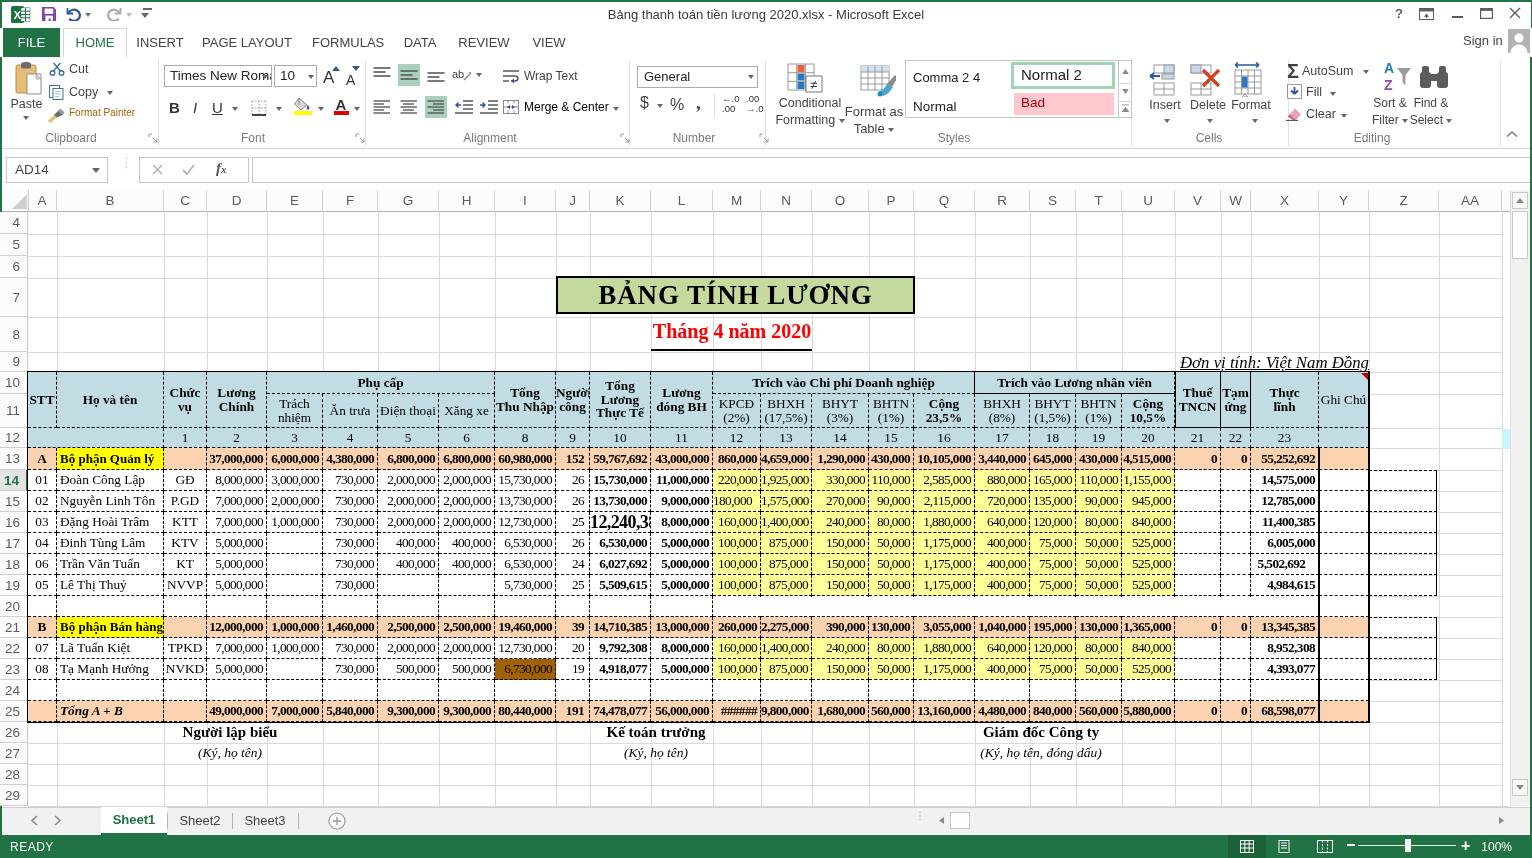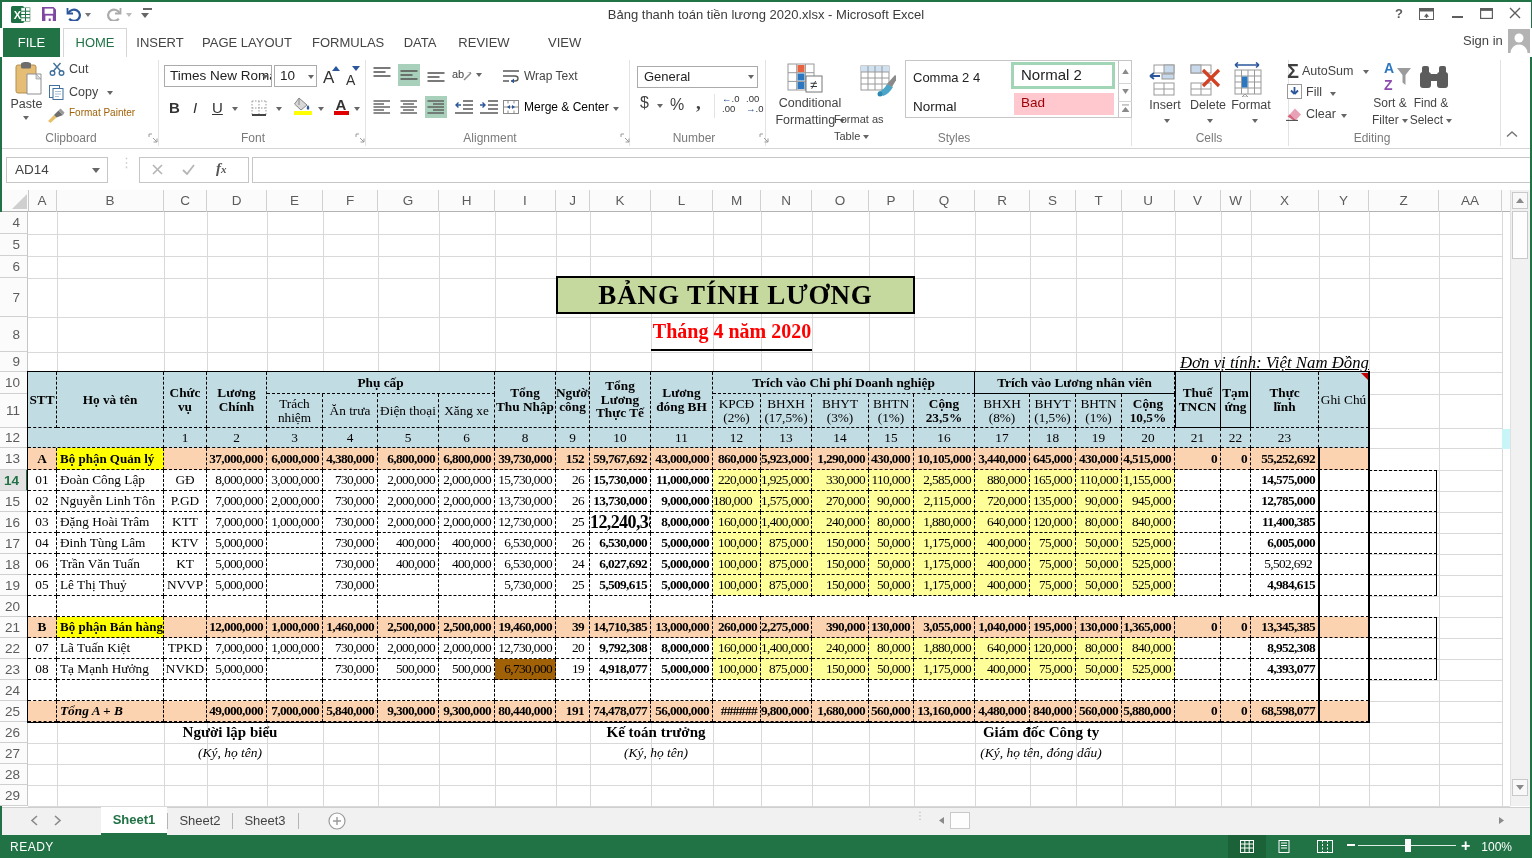--- a/index.html
+++ b/index.html
@@ -56,21 +56,21 @@
     <path d="M1 1 L11 11 M11 1 L1 11" stroke="#5e5e5e" stroke-width="1.4"></path>
   </svg>
 <div class="abs" style="left:0px;top:28px;width:1532px;height:29px;background:#fff;"></div>
 <div class="abs" style="left:3px;top:28px;width:57px;height:29px;background:#217346;color:#fff;font-size:13px;text-align:center;line-height:29px;">FILE</div>
 <div class="abs" style="left:63px;top:28px;width:64px;height:30px;background:#fff;border:1px solid #d5d5d5;border-bottom:none;color:#217346;font-size:13px;text-align:center;line-height:28px;">HOME</div>
 <div class="abs" style="left:133px;top:28px;width:54px;height:29px;color:#444;font-size:13px;text-align:center;line-height:29px;">INSERT</div>
 <div class="abs" style="left:200px;top:28px;width:94px;height:29px;color:#444;font-size:13px;text-align:center;line-height:29px;">PAGE LAYOUT</div>
 <div class="abs" style="left:312px;top:28px;width:68px;height:29px;color:#444;font-size:13px;text-align:center;line-height:29px;">FORMULAS</div>
 <div class="abs" style="left:402px;top:28px;width:36px;height:29px;color:#444;font-size:13px;text-align:center;line-height:29px;">DATA</div>
 <div class="abs" style="left:458px;top:28px;width:52px;height:29px;color:#444;font-size:13px;text-align:center;line-height:29px;">REVIEW</div>
-<div class="abs" style="left:532px;top:28px;width:34px;height:29px;color:#444;font-size:13px;text-align:left;line-height:29px;margin-left:16px;">VIEW</div>
+<div class="abs" style="left:532px;top:28px;width:34px;height:29px;color:#444;font-size:13px;text-align:center;line-height:29px;">VIEW</div>
 <div class="abs" style="left:1463px;top:33px;width:45px;height:18px;font-size:13px;color:#444;">Sign in</div>
 <svg class="abs" style="left:1508px;top:29px" width="22" height="24" viewBox="0 0 22 24">
 <rect width="22" height="24" fill="#b3b3b3"></rect>
 <circle cx="11" cy="9" r="4.5" fill="#fff"></circle>
 <path d="M2.5 24 a8.5 8.5 0 0 1 17 0 z" fill="#fff"></path>
   </svg>
 <div class="abs" style="left:0px;top:57px;width:1532px;height:92px;background:#fff;border-bottom:1px solid #d5d5d5;"></div>
 <div class="abs" style="left:158px;top:60px;width:1px;height:86px;background:#e2e2e2;"></div>
 <div class="abs" style="left:365px;top:60px;width:1px;height:86px;background:#e2e2e2;"></div>
 <div class="abs" style="left:629px;top:60px;width:1px;height:86px;background:#e2e2e2;"></div>
@@ -249,21 +249,21 @@
   </svg>
 <div class="abs" style="left:770px;top:95px;width:80px;text-align:center;font-size:12.5px;color:#444;line-height:17px;">Conditional<br>Formatting <span class="dropar"></span></div>
 <svg class="abs" style="left:858px;top:62px" width="38" height="38" viewBox="0 0 38 38">
 <rect x="3" y="4" width="28" height="24" fill="#fff" stroke="#999"></rect>
 <rect x="3" y="4" width="28" height="6" fill="#cfe0f1"></rect>
 <path d="M3 10 h28 M3 16 h28 M3 22 h28 M10 4 v24 M17 4 v24 M24 4 v24" stroke="#999"></path>
 <path d="M20 30 q6 -2 9 -8 l6 3 q-4 7 -10 9 z" fill="#4ba5c9"></path>
 <path d="M29 22 l8 -9 l3 2 l-6 10 z" fill="#8a8a8a"></path>
 <circle cx="22" cy="32" r="2.5" fill="#2f88b0"></circle>
   </svg>
-<div class="abs" style="left:834px;top:111px;width:80px;text-align:left;font-size:11px;color:#444;line-height:17px;white-space:nowrap;">Format as<br>Table <span class="dropar"></span></div>
+<div class="abs" style="left:834px;top:103px;width:80px;text-align:center;font-size:13px;color:#444;line-height:17px;white-space:nowrap;">Format as<br>Table <span class="dropar"></span></div>
 <div class="abs" style="left:905px;top:60px;width:227px;height:58px;border:1px solid #c6c6c6;background:#fff;"></div>
 <div class="abs" style="left:913px;top:70px;width:90px;font-size:13px;color:#222;">Comma 2 4</div>
 <div class="abs" style="left:1011px;top:62px;width:104px;height:27px;border:3px solid #a2d5b5;background:#fff;font-size:15px;color:#222;padding:1px 0 0 7px;">Normal 2</div>
 <div class="abs" style="left:913px;top:99px;width:90px;font-size:13.5px;color:#222;">Normal</div>
 <div class="abs" style="left:1014px;top:93px;width:100px;height:22px;background:#ffc7ce;color:#9c0006;font-size:13.5px;padding:2px 0 0 7px;">Bad</div>
 <div class="abs" style="left:1118px;top:60px;width:14px;height:58px;border:1px solid #c6c6c6;background:#fff;"></div>
 <svg class="abs" style="left:1122px;top:69px" width="7" height="5" viewBox="0 0 8 6">
     <path d="M4 0 L8 6 L0 6 z" fill="#8a8a8a"></path>
   </svg>
 <svg class="abs" style="left:1122px;top:89px" width="7" height="5" viewBox="0 0 8 6">
@@ -600,26 +600,26 @@
 <div class="cell" style="left:1251px;top:428px;width:68px;height:20px;background:#c2dce3;border-right:1px dashed #000;border-bottom:1px dashed #000;font-size:13.3px;text-align:center;line-height:19px;">23</div>
 <div class="cell" style="left:1319px;top:428px;width:50px;height:20px;background:#c2dce3;border-right:1px dashed #000;border-bottom:1px dashed #000;font-size:13.3px;text-align:center;line-height:19px;"></div>
 <div class="cell" style="left:28px;top:448px;width:29px;height:22px;background:#fcd3b0;border-right:1px dashed #000;border-bottom:1px dashed #000;font-size:13.3px;font-weight:bold;text-align:center;line-height:21px;">A</div>
 <div class="cell" style="left:57px;top:448px;width:107px;height:22px;background:#ffff00;border-right:1px dashed #000;border-bottom:1px dashed #000;font-size:13px;font-weight:bold;text-align:left;padding-left:3px;line-height:21px;">Bộ phận Quản lý</div>
 <div class="cell" style="left:164px;top:448px;width:43px;height:22px;background:#fcd3b0;border-right:1px dashed #000;border-bottom:1px dashed #000;font-size:13.3px;font-weight:bold;text-align:center;line-height:21px;"></div>
 <div class="cell" style="left:207px;top:448px;width:60px;height:22px;background:#fcd3b0;border-right:1px dashed #000;border-bottom:1px dashed #000;font-size:13.3px;font-weight:bold;text-align:right;padding-right:3px;letter-spacing:-0.6px;line-height:21px;">37,000,000</div>
 <div class="cell" style="left:267px;top:448px;width:56px;height:22px;background:#fcd3b0;border-right:1px dashed #000;border-bottom:1px dashed #000;font-size:13.3px;font-weight:bold;text-align:right;padding-right:3px;letter-spacing:-0.6px;line-height:21px;">6,000,000</div>
 <div class="cell" style="left:323px;top:448px;width:55px;height:22px;background:#fcd3b0;border-right:1px dashed #000;border-bottom:1px dashed #000;font-size:13.3px;font-weight:bold;text-align:right;padding-right:3px;letter-spacing:-0.6px;line-height:21px;">4,380,000</div>
 <div class="cell" style="left:378px;top:448px;width:61px;height:22px;background:#fcd3b0;border-right:1px dashed #000;border-bottom:1px dashed #000;font-size:13.3px;font-weight:bold;text-align:right;padding-right:3px;letter-spacing:-0.6px;line-height:21px;">6,800,000</div>
 <div class="cell" style="left:439px;top:448px;width:56px;height:22px;background:#fcd3b0;border-right:1px dashed #000;border-bottom:1px dashed #000;font-size:13.3px;font-weight:bold;text-align:right;padding-right:3px;letter-spacing:-0.6px;line-height:21px;">6,800,000</div>
-<div class="cell" style="left:495px;top:448px;width:61px;height:22px;background:#fcd3b0;border-right:1px dashed #000;border-bottom:1px dashed #000;font-size:13.3px;font-weight:bold;text-align:right;padding-right:3px;letter-spacing:-0.6px;line-height:21px;">39,730,000</div>
+<div class="cell" style="left:495px;top:448px;width:61px;height:22px;background:#fcd3b0;border-right:1px dashed #000;border-bottom:1px dashed #000;font-size:13.3px;font-weight:bold;text-align:right;padding-right:3px;letter-spacing:-0.6px;line-height:21px;">60,980,000</div>
 <div class="cell" style="left:556px;top:448px;width:34px;height:22px;background:#fcd3b0;border-right:1px dashed #000;border-bottom:1px dashed #000;font-size:13.3px;font-weight:bold;text-align:right;padding-right:5px;letter-spacing:-0.6px;line-height:21px;">152</div>
 <div class="cell" style="left:590px;top:448px;width:61px;height:22px;background:#fcd3b0;border-right:1px dashed #000;border-bottom:1px dashed #000;font-size:13.3px;font-weight:bold;text-align:right;padding-right:3px;letter-spacing:-0.6px;line-height:21px;">59,767,692</div>
 <div class="cell" style="left:651px;top:448px;width:62px;height:22px;background:#fcd3b0;border-right:1px dashed #000;border-bottom:1px dashed #000;font-size:13.3px;font-weight:bold;text-align:right;padding-right:3px;letter-spacing:-0.6px;line-height:21px;">43,000,000</div>
 <div class="cell" style="left:713px;top:448px;width:48px;height:22px;background:#fcd3b0;border-right:1px dashed #000;border-bottom:1px dashed #000;font-size:13.3px;font-weight:bold;text-align:right;padding-right:3px;letter-spacing:-0.6px;line-height:21px;">860,000</div>
-<div class="cell" style="left:761px;top:448px;width:51px;height:22px;background:#fcd3b0;border-right:1px dashed #000;border-bottom:1px dashed #000;font-size:13.3px;font-weight:bold;text-align:right;padding-right:3px;letter-spacing:-0.6px;line-height:21px;">5,923,000</div>
+<div class="cell" style="left:761px;top:448px;width:51px;height:22px;background:#fcd3b0;border-right:1px dashed #000;border-bottom:1px dashed #000;font-size:13.3px;font-weight:bold;text-align:right;padding-right:3px;letter-spacing:-0.6px;line-height:21px;">4,659,000</div>
 <div class="cell" style="left:812px;top:448px;width:57px;height:22px;background:#fcd3b0;border-right:1px dashed #000;border-bottom:1px dashed #000;font-size:13.3px;font-weight:bold;text-align:right;padding-right:3px;letter-spacing:-0.6px;line-height:21px;">1,290,000</div>
 <div class="cell" style="left:869px;top:448px;width:45px;height:22px;background:#fcd3b0;border-right:1px dashed #000;border-bottom:1px dashed #000;font-size:13.3px;font-weight:bold;text-align:right;padding-right:3px;letter-spacing:-0.6px;line-height:21px;">430,000</div>
 <div class="cell" style="left:914px;top:448px;width:61px;height:22px;background:#fcd3b0;border-right:1px dashed #000;border-bottom:1px dashed #000;font-size:13.3px;font-weight:bold;text-align:right;padding-right:3px;letter-spacing:-0.6px;line-height:21px;">10,105,000</div>
 <div class="cell" style="left:975px;top:448px;width:55px;height:22px;background:#fcd3b0;border-right:1px dashed #000;border-bottom:1px dashed #000;font-size:13.3px;font-weight:bold;text-align:right;padding-right:3px;letter-spacing:-0.6px;line-height:21px;">3,440,000</div>
 <div class="cell" style="left:1030px;top:448px;width:46px;height:22px;background:#fcd3b0;border-right:1px dashed #000;border-bottom:1px dashed #000;font-size:13.3px;font-weight:bold;text-align:right;padding-right:3px;letter-spacing:-0.6px;line-height:21px;">645,000</div>
 <div class="cell" style="left:1076px;top:448px;width:46px;height:22px;background:#fcd3b0;border-right:1px dashed #000;border-bottom:1px dashed #000;font-size:13.3px;font-weight:bold;text-align:right;padding-right:3px;letter-spacing:-0.6px;line-height:21px;">430,000</div>
 <div class="cell" style="left:1122px;top:448px;width:53px;height:22px;background:#fcd3b0;border-right:1px dashed #000;border-bottom:1px dashed #000;font-size:13.3px;font-weight:bold;text-align:right;padding-right:3px;letter-spacing:-0.6px;line-height:21px;">4,515,000</div>
 <div class="cell" style="left:1175px;top:448px;width:46px;height:22px;background:#fcd3b0;border-right:1px dashed #000;border-bottom:1px dashed #000;font-size:13.3px;font-weight:bold;text-align:right;padding-right:3px;letter-spacing:-0.6px;line-height:21px;">0</div>
 <div class="cell" style="left:1221px;top:448px;width:30px;height:22px;background:#fcd3b0;border-right:1px dashed #000;border-bottom:1px dashed #000;font-size:13.3px;font-weight:bold;text-align:right;padding-right:3px;letter-spacing:-0.6px;line-height:21px;">0</div>
 <div class="cell" style="left:1251px;top:448px;width:68px;height:22px;background:#fcd3b0;border-right:1px dashed #000;border-bottom:1px dashed #000;font-size:13.3px;font-weight:bold;text-align:right;padding-right:3px;letter-spacing:-0.6px;line-height:21px;">55,252,692</div>
@@ -740,21 +740,21 @@
 <div class="cell" style="left:761px;top:554px;width:51px;height:21px;background:#ffff99;border-right:1px dashed #000;border-bottom:1px dashed #000;font-size:13.3px;text-align:right;padding-right:3px;letter-spacing:-0.6px;line-height:20px;">875,000</div>
 <div class="cell" style="left:812px;top:554px;width:57px;height:21px;background:#ffff99;border-right:1px dashed #000;border-bottom:1px dashed #000;font-size:13.3px;text-align:right;padding-right:3px;letter-spacing:-0.6px;line-height:20px;">150,000</div>
 <div class="cell" style="left:869px;top:554px;width:45px;height:21px;background:#ffff99;border-right:1px dashed #000;border-bottom:1px dashed #000;font-size:13.3px;text-align:right;padding-right:3px;letter-spacing:-0.6px;line-height:20px;">50,000</div>
 <div class="cell" style="left:914px;top:554px;width:61px;height:21px;background:#ffff99;border-right:1px dashed #000;border-bottom:1px dashed #000;font-size:13.3px;text-align:right;padding-right:3px;letter-spacing:-0.6px;line-height:20px;">1,175,000</div>
 <div class="cell" style="left:975px;top:554px;width:55px;height:21px;background:#ffff99;border-right:1px dashed #000;border-bottom:1px dashed #000;font-size:13.3px;text-align:right;padding-right:3px;letter-spacing:-0.6px;line-height:20px;">400,000</div>
 <div class="cell" style="left:1030px;top:554px;width:46px;height:21px;background:#ffff99;border-right:1px dashed #000;border-bottom:1px dashed #000;font-size:13.3px;text-align:right;padding-right:3px;letter-spacing:-0.6px;line-height:20px;">75,000</div>
 <div class="cell" style="left:1076px;top:554px;width:46px;height:21px;background:#ffff99;border-right:1px dashed #000;border-bottom:1px dashed #000;font-size:13.3px;text-align:right;padding-right:3px;letter-spacing:-0.6px;line-height:20px;">50,000</div>
 <div class="cell" style="left:1122px;top:554px;width:53px;height:21px;background:#ffff99;border-right:1px dashed #000;border-bottom:1px dashed #000;font-size:13.3px;text-align:right;padding-right:3px;letter-spacing:-0.6px;line-height:20px;">525,000</div>
 <div class="cell" style="left:1175px;top:554px;width:46px;height:21px;background:#fff;border-right:1px dashed #000;border-bottom:1px dashed #000;font-size:13.3px;text-align:right;padding-right:3px;letter-spacing:-0.6px;line-height:20px;"></div>
 <div class="cell" style="left:1221px;top:554px;width:30px;height:21px;background:#fff;border-right:1px dashed #000;border-bottom:1px dashed #000;font-size:13.3px;text-align:right;padding-right:3px;letter-spacing:-0.6px;line-height:20px;"></div>
-<div class="cell" style="left:1251px;top:554px;width:68px;height:21px;background:#fff;border-right:1px dashed #000;border-bottom:1px dashed #000;font-size:13.3px;font-weight:normal;text-align:right;padding-right:6px;letter-spacing:-0.6px;line-height:20px;">5,502,692</div>
+<div class="cell" style="left:1251px;top:554px;width:68px;height:21px;background:#fff;border-right:1px dashed #000;border-bottom:1px dashed #000;font-size:13.3px;font-weight:bold;text-align:center;padding-right:6px;letter-spacing:-0.6px;line-height:20px;">5,502,692</div>
 <div class="cell" style="left:1319px;top:554px;width:50px;height:21px;background:#fff;border-right:1px dashed #000;border-bottom:1px dashed #000;font-size:13.3px;text-align:center;line-height:20px;"></div>
 <div class="cell" style="left:28px;top:575px;width:29px;height:21px;background:#fff;border-right:1px dashed #000;border-bottom:1px dashed #000;font-size:13.3px;text-align:center;line-height:20px;">05</div>
 <div class="cell" style="left:57px;top:575px;width:107px;height:21px;background:#fff;border-right:1px dashed #000;border-bottom:1px dashed #000;font-size:13.3px;text-align:left;padding-left:3px;line-height:20px;">Lê Thị Thuỷ</div>
 <div class="cell" style="left:164px;top:575px;width:43px;height:21px;background:#fff;border-right:1px dashed #000;border-bottom:1px dashed #000;font-size:13.3px;text-align:center;line-height:20px;">NVVP</div>
 <div class="cell" style="left:207px;top:575px;width:60px;height:21px;background:#fff;border-right:1px dashed #000;border-bottom:1px dashed #000;font-size:13.3px;text-align:right;padding-right:3px;letter-spacing:-0.6px;line-height:20px;">5,000,000</div>
 <div class="cell" style="left:267px;top:575px;width:56px;height:21px;background:#fff;border-right:1px dashed #000;border-bottom:1px dashed #000;font-size:13.3px;text-align:right;padding-right:3px;letter-spacing:-0.6px;line-height:20px;"></div>
 <div class="cell" style="left:323px;top:575px;width:55px;height:21px;background:#fff;border-right:1px dashed #000;border-bottom:1px dashed #000;font-size:13.3px;text-align:right;padding-right:3px;letter-spacing:-0.6px;line-height:20px;">730,000</div>
 <div class="cell" style="left:378px;top:575px;width:61px;height:21px;background:#fff;border-right:1px dashed #000;border-bottom:1px dashed #000;font-size:13.3px;text-align:right;padding-right:3px;letter-spacing:-0.6px;line-height:20px;"></div>
 <div class="cell" style="left:439px;top:575px;width:56px;height:21px;background:#fff;border-right:1px dashed #000;border-bottom:1px dashed #000;font-size:13.3px;text-align:right;padding-right:3px;letter-spacing:-0.6px;line-height:20px;"></div>
 <div class="cell" style="left:495px;top:575px;width:61px;height:21px;background:#fff;border-right:1px dashed #000;border-bottom:1px dashed #000;font-size:13.3px;text-align:right;padding-right:3px;letter-spacing:-0.6px;line-height:20px;">5,730,000</div>

